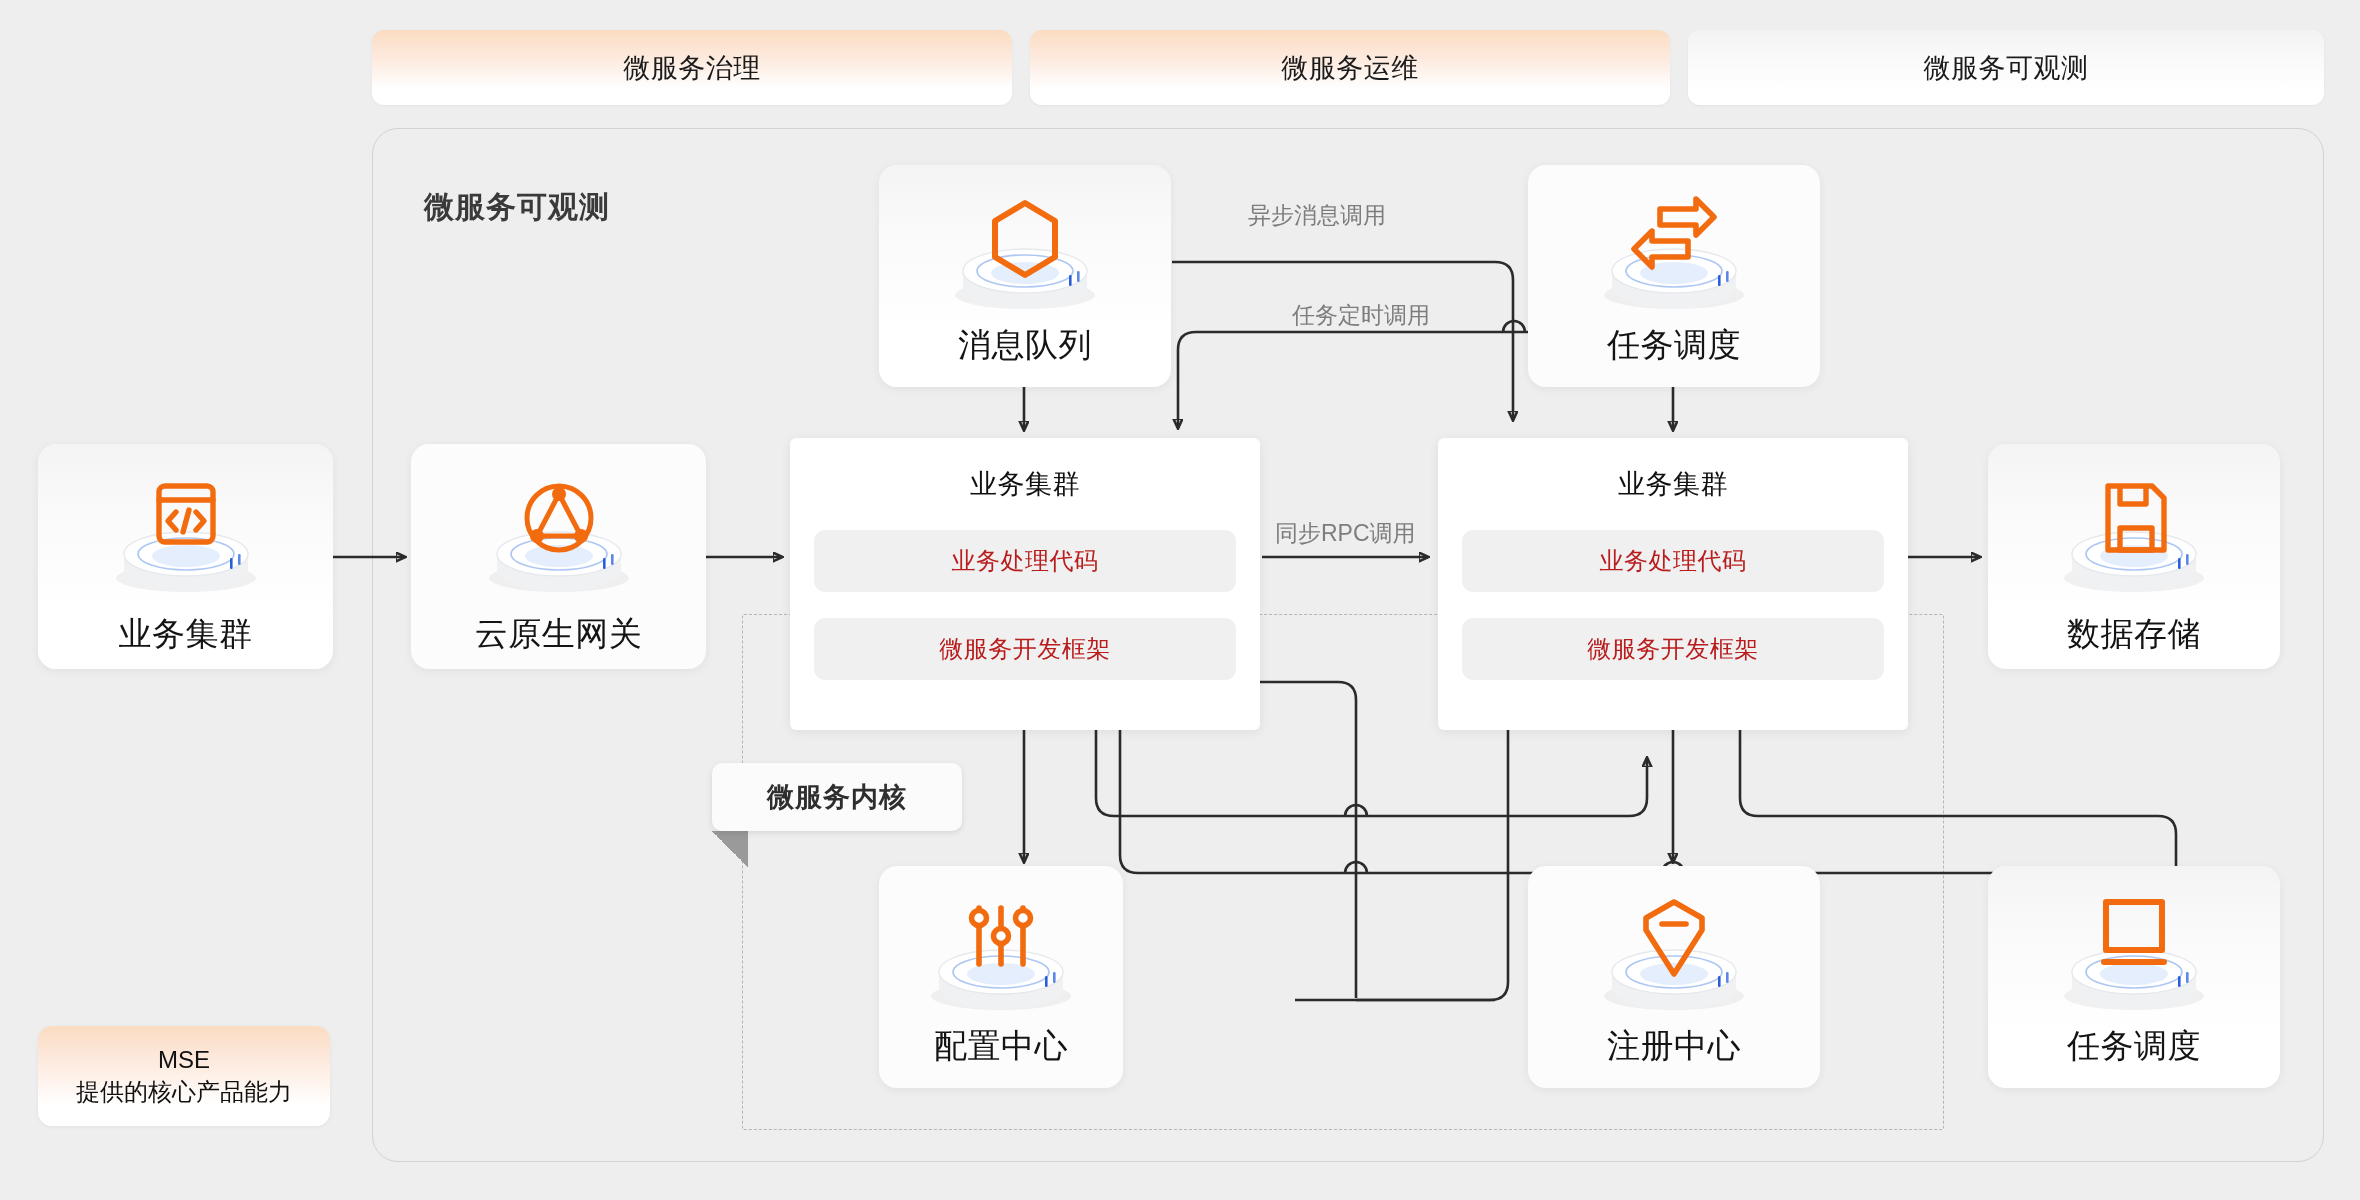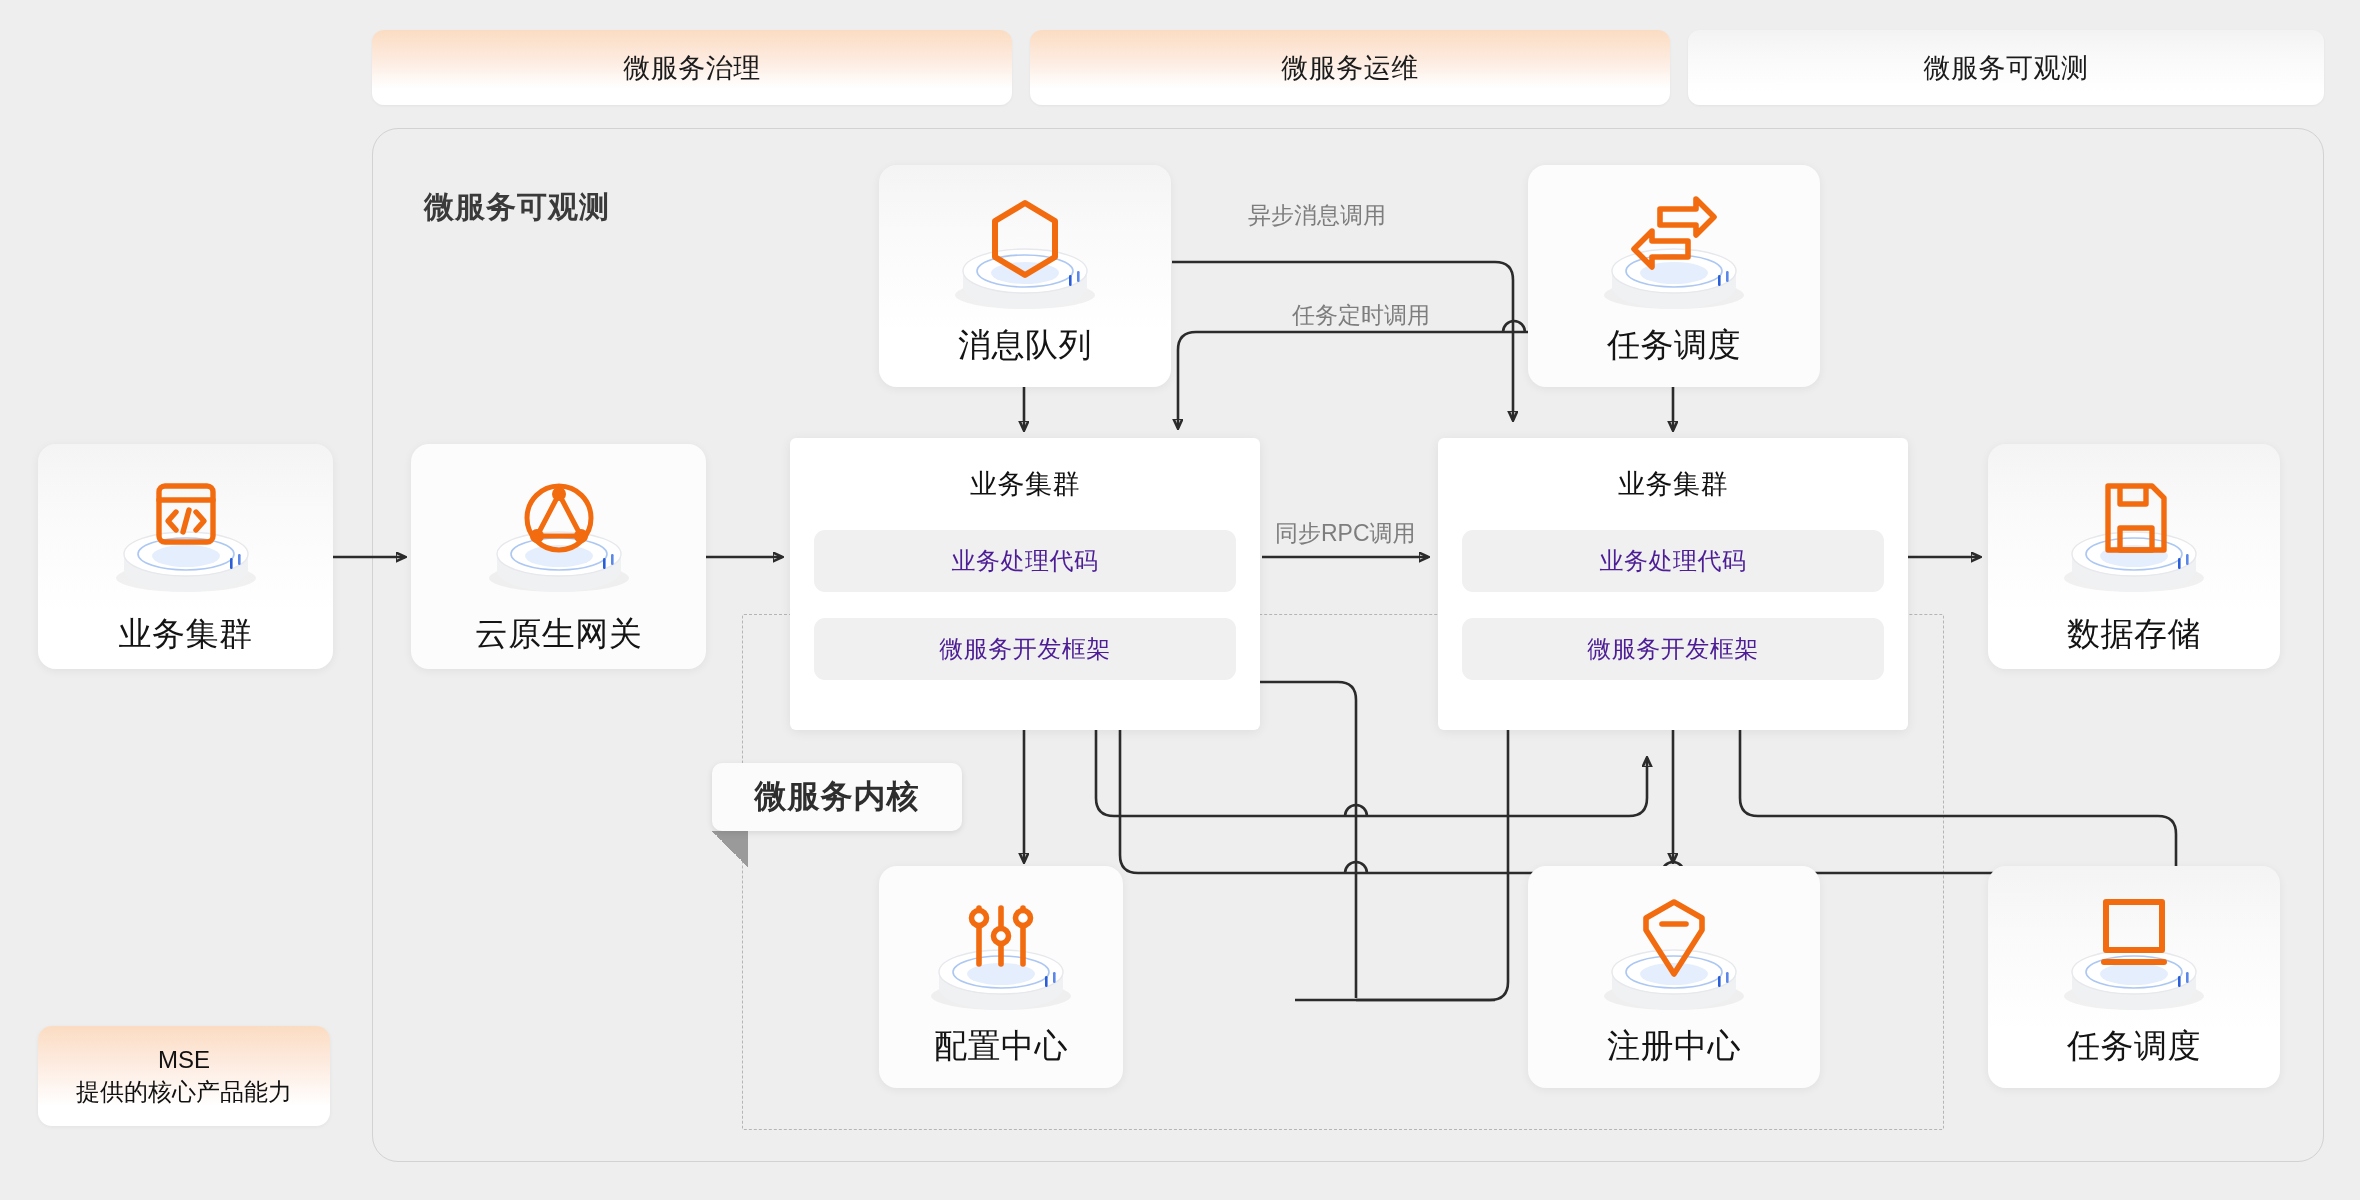--- a/index.html
+++ b/index.html
@@ -34,21 +34,21 @@
 
   
   #kernel-region{
     position:absolute;left:742px;top:614px;width:1200px;height:514px;
     border:1.6px dashed #b5b5b5;border-radius:2px;
   }
   #kernel-tag{
     position:absolute;left:712px;top:763px;width:250px;height:68px;
     background:#fbfbfb;border-radius:10px;
     display:flex;align-items:center;justify-content:center;
-    font-size:32px;font-weight:bold;color:#2e2e2e;letter-spacing:1px;
+    font-size:27px;font-weight:bold;color:#2e2e2e;letter-spacing:1px;
     box-shadow:0 2px 6px rgba(0,0,0,.10);
   }
   #kernel-tag-fold{
     position:absolute;left:712px;top:831px;width:36px;height:36px;
     background:linear-gradient(225deg,#9a9a9a 0%,#9a9a9a 50%,transparent 50%);
   }
 
   
   .node{
     position:absolute;border-radius:18px;overflow:hidden;
@@ -69,21 +69,21 @@
     box-shadow:0 2px 12px rgba(0,0,0,.07);
   }
   .cluster-title{
     position:absolute;left:0;width:100%;text-align:center;top:28px;
     font-size:27px;color:#111;letter-spacing:.5px;
   }
   .cluster-row{
     position:absolute;left:24px;right:24px;height:62px;
     background:#f0f0f0;border-radius:11px;
     display:flex;align-items:center;justify-content:center;
-    font-size:24px;color:#4c1d95;letter-spacing:.5px;
+    font-size:24px;color:#b91c1c;letter-spacing:.5px;
   }
 
   
   #mse-legend{
     position:absolute;left:38px;top:1026px;width:292px;height:100px;
     border-radius:14px;
     background:linear-gradient(180deg,#fbdcc2 0%,#fdeade 35%,#ffffff 80%);
     display:flex;flex-direction:column;align-items:center;justify-content:center;
     box-shadow:0 1px 4px rgba(0,0,0,.05);
   }

